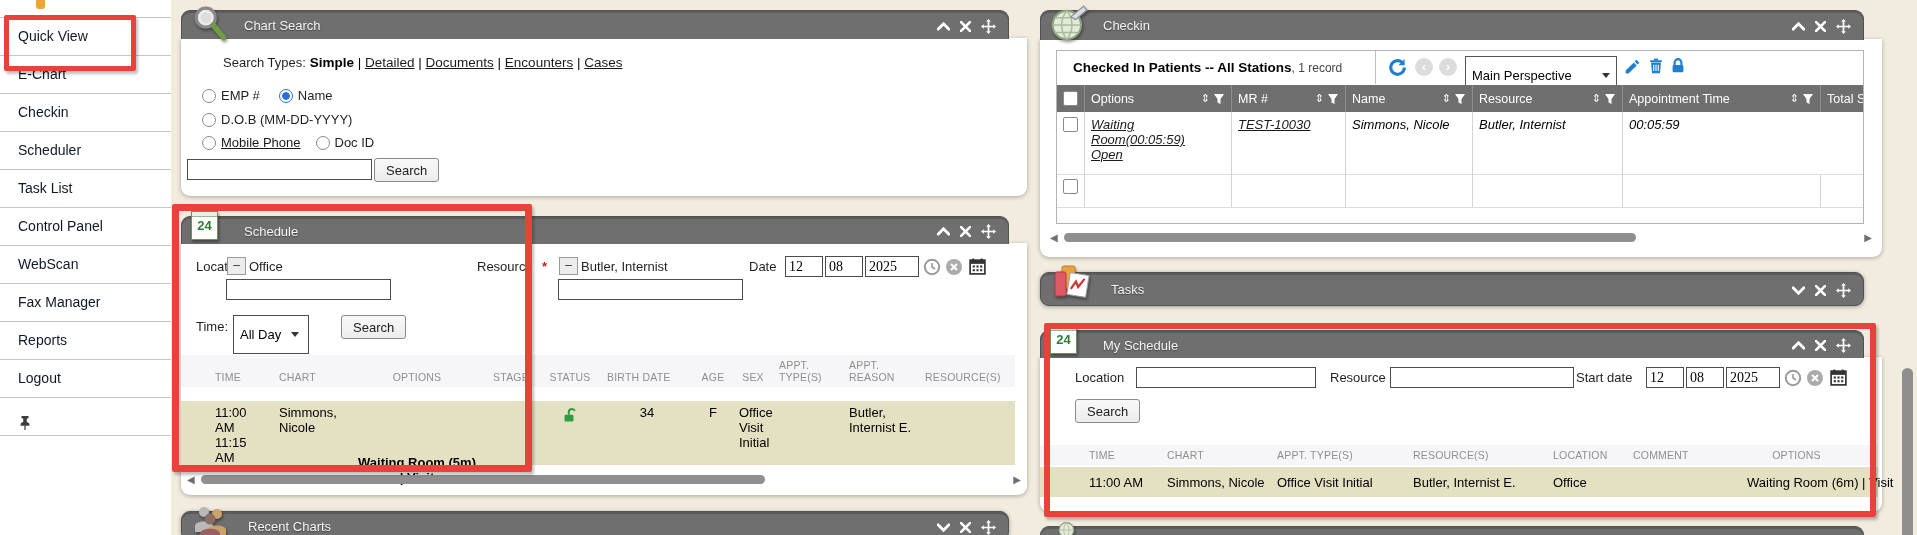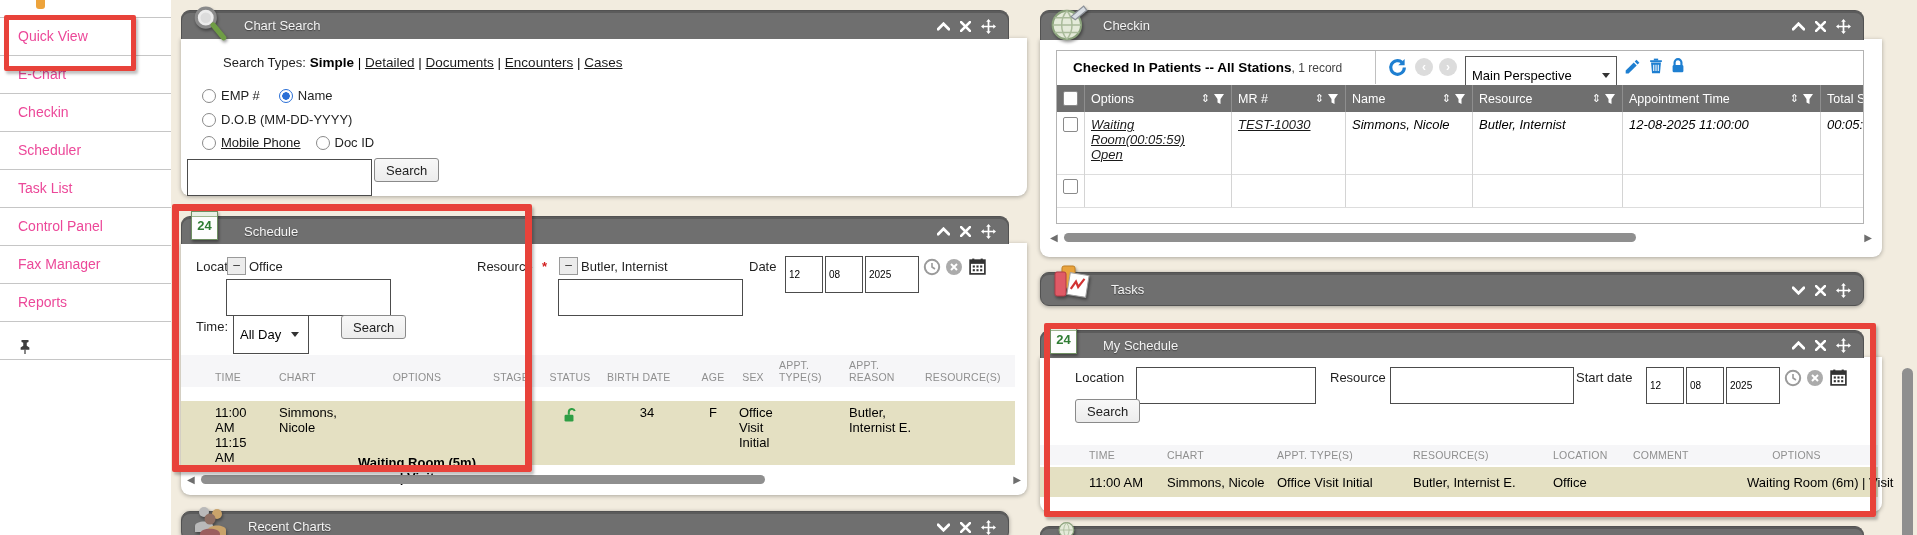--- a/index.html
+++ b/index.html
@@ -3,21 +3,21 @@
 <meta charset="utf-8">
 <style>
   html,body{margin:0;padding:0;}
   body{font-family:"Liberation Sans", sans-serif; background:#f2ecdf;}
   .page{position:relative;width:1917px;height:535px;overflow:hidden;background:#f2ecdf;}
 
   
   .sidebar{position:absolute;left:0;top:0;width:171px;height:535px;background:#fff;}
   .sb-pad{height:17px;}
   .sb-item{height:37px;line-height:37px;border-top:1px solid #c6c6c6;padding-left:18px;
-           font-size:14px;color:#ec4899;cursor:pointer;white-space:nowrap;}
+           font-size:14px;color:#0f172a;cursor:pointer;white-space:nowrap;}
   .sb-item:last-child{border-bottom:1px solid #c6c6c6;}
   .sb-artifact{position:absolute;left:36px;top:0;width:9px;height:9px;background:#eda33b;border-radius:0 0 3px 3px;}
 
   
   .card{position:absolute;}
   .panel-hdr{position:absolute;left:0;right:18px;top:0;height:28px;background:#6f6f6f;
              border:1px solid #525252;border-bottom:none;border-radius:9px 9px 0 0;
              box-shadow:inset 0 2px 0 rgba(0,0,0,.18);color:#fff;}
   .panel-hdr.full{border-radius:9px;border-bottom:1px solid #525252;box-shadow:inset 0 2px 0 rgba(0,0,0,.18),0 1px 4px rgba(0,0,0,.35);}
   .ph-title{position:absolute;left:62px;top:7px;font-size:13px;color:#f4f4f4;text-shadow:0 1px 1px rgba(0,0,0,.4);white-space:nowrap;}
@@ -26,22 +26,22 @@
   .ph-icon{position:absolute;left:9px;top:-7px;filter:drop-shadow(1px 2px 1.5px rgba(0,0,0,.4));}
   .card-body{position:absolute;left:0;right:0;top:28px;bottom:0;background:#fff;
              border-radius:0 0 9px 9px;box-shadow:0 1px 4px rgba(0,0,0,.3);}
 
   .cal24{width:25px;height:27px;background:#fdfdfd;border:1px solid #6f8f62;color:#2f7d33;
          font-weight:bold;font-size:13px;display:flex;align-items:center;justify-content:center;position:relative;}
   .cal24::before{content:"";position:absolute;left:0;top:0;right:0;height:4px;background:#e9efe4;border-bottom:1px solid #9db48f;}
 
   
   .lbl{font-size:13px;color:#1f1f1f;white-space:nowrap;}
-  .tin{border:1.5px solid #4c4c4c;background:#fff;height:19px;font-size:10px;
-       font-family:Liberation Sans, sans-serif;padding:8px 3px;box-sizing:content-box;}
+  .tin{border:1.5px solid #4c4c4c;background:#fff;height:19px;font-size:14px;
+       font-family:Liberation Serif, serif;padding:0 3px;box-sizing:content-box;}
   .btn{background:linear-gradient(#f8f8f8,#ececec);border:1px solid #8a8a8a;border-radius:3px;
        font-size:13px;color:#222;height:24px;padding:0 11px;cursor:pointer;font-family:"Liberation Sans",sans-serif;}
   .selbox{border:1.5px solid #4c4c4c;background:#fff;height:21px;display:inline-flex;align-items:center;
           font-size:13px;padding:8px 6px;position:relative;cursor:pointer;}
   .selbox .car{width:0;height:0;border:4px solid transparent;border-top:5px solid #333;margin:4px 0 0 10px;}
   .minusbtn{width:17px;height:16px;background:#ececec;border:1px solid #9a9a9a;font-size:12px;line-height:14px;
             text-align:center;color:#333;cursor:pointer;display:inline-block;}
   .radio{width:12px;height:12px;border:1px solid #8a8a8a;border-radius:50%;background:#fff;display:inline-block;cursor:pointer;}
   .radio.on{border:1.5px solid #2a6fd6;background:radial-gradient(circle at center,#2a6fd6 0 3.5px,#fff 4px);}
   .cb{width:13px;height:13px;border:1px solid #8a8a8a;background:#fff;display:inline-block;cursor:pointer;border-radius:2px;}
@@ -82,22 +82,24 @@
 
   <div class="sidebar">
     <div class="sb-artifact"></div>
     <div class="sb-pad"></div>
     <div class="sb-item">Quick View</div>
     <div class="sb-item">E-Chart</div>
     <div class="sb-item">Checkin</div>
     <div class="sb-item">Scheduler</div>
     <div class="sb-item">Task List</div>
     <div class="sb-item">Control Panel</div>
+    <div class="sb-item">WebScan</div>
     <div class="sb-item">Fax Manager</div>
     <div class="sb-item">Reports</div>
+    <div class="sb-item">Logout</div>
     <div class="sb-item">
       <span style="display:inline-block;margin-top:10px;">
         <svg width="14" height="16" viewBox="0 0 16 18">
             <path d="M4 1h8v2.2l-2 1v3.3l3 2.2V12H3V9.7l3-2.2V4.2l-2-1z" fill="#3d3d3d"></path>
             <rect x="7.3" y="12" width="1.4" height="5" fill="#3d3d3d"></rect>
           </svg>
       </span>
     </div>
   </div>
 
@@ -377,21 +379,20 @@
           <div class="ck-hcell" style="border-right:none;">
               <span>Total Sta</span>
             </div>
         </div>
         <div class="ck-grid ck-row" style="position:absolute;left:0;top:61px;right:0;height:62px;font-style:italic;">
           <div class="ck-cell"><span class="cb"></span></div>
           <div class="ck-cell"><span class="lnk">Waiting Room(00:05:59)</span><br><span class="lnk">Open</span></div>
           <div class="ck-cell"><span class="lnk">TEST-10030</span></div>
           <div class="ck-cell nowrap">Simmons, Nicole</div>
           <div class="ck-cell nowrap">Butler, Internist</div>
-          <div class="ck-cell nowrap">12-08-2025 11:00:00</div>
           <div class="ck-cell nowrap" style="border-right:none;">00:05:59</div>
         </div>
         <div class="ck-grid ck-row" style="position:absolute;left:0;top:123px;right:0;height:33px;">
           <div class="ck-cell"><span class="cb"></span></div>
           <div class="ck-cell"></div>
             <div class="ck-cell"></div>
             <div class="ck-cell"></div>
           <div class="ck-cell"></div>
             <div class="ck-cell"></div>
             <div class="ck-cell" style="border-right:none;"></div>

